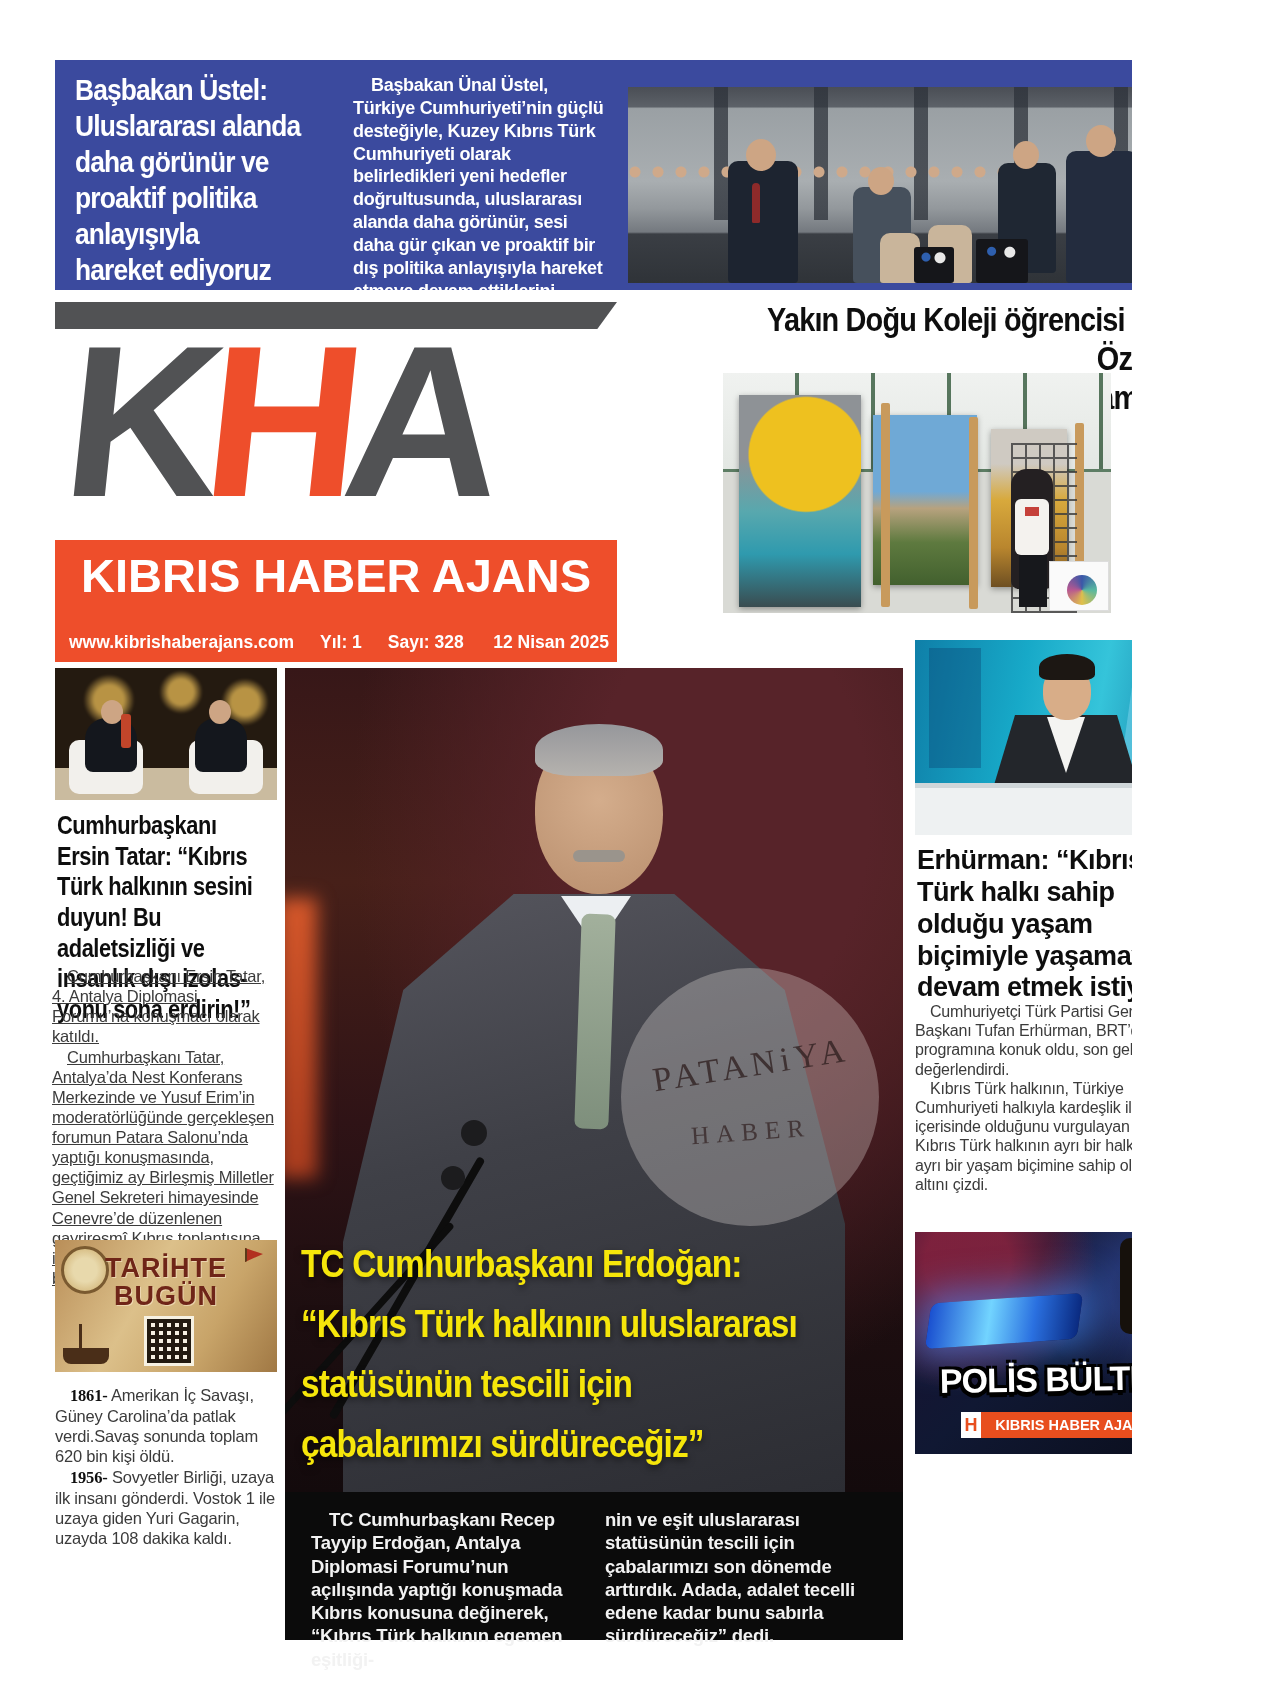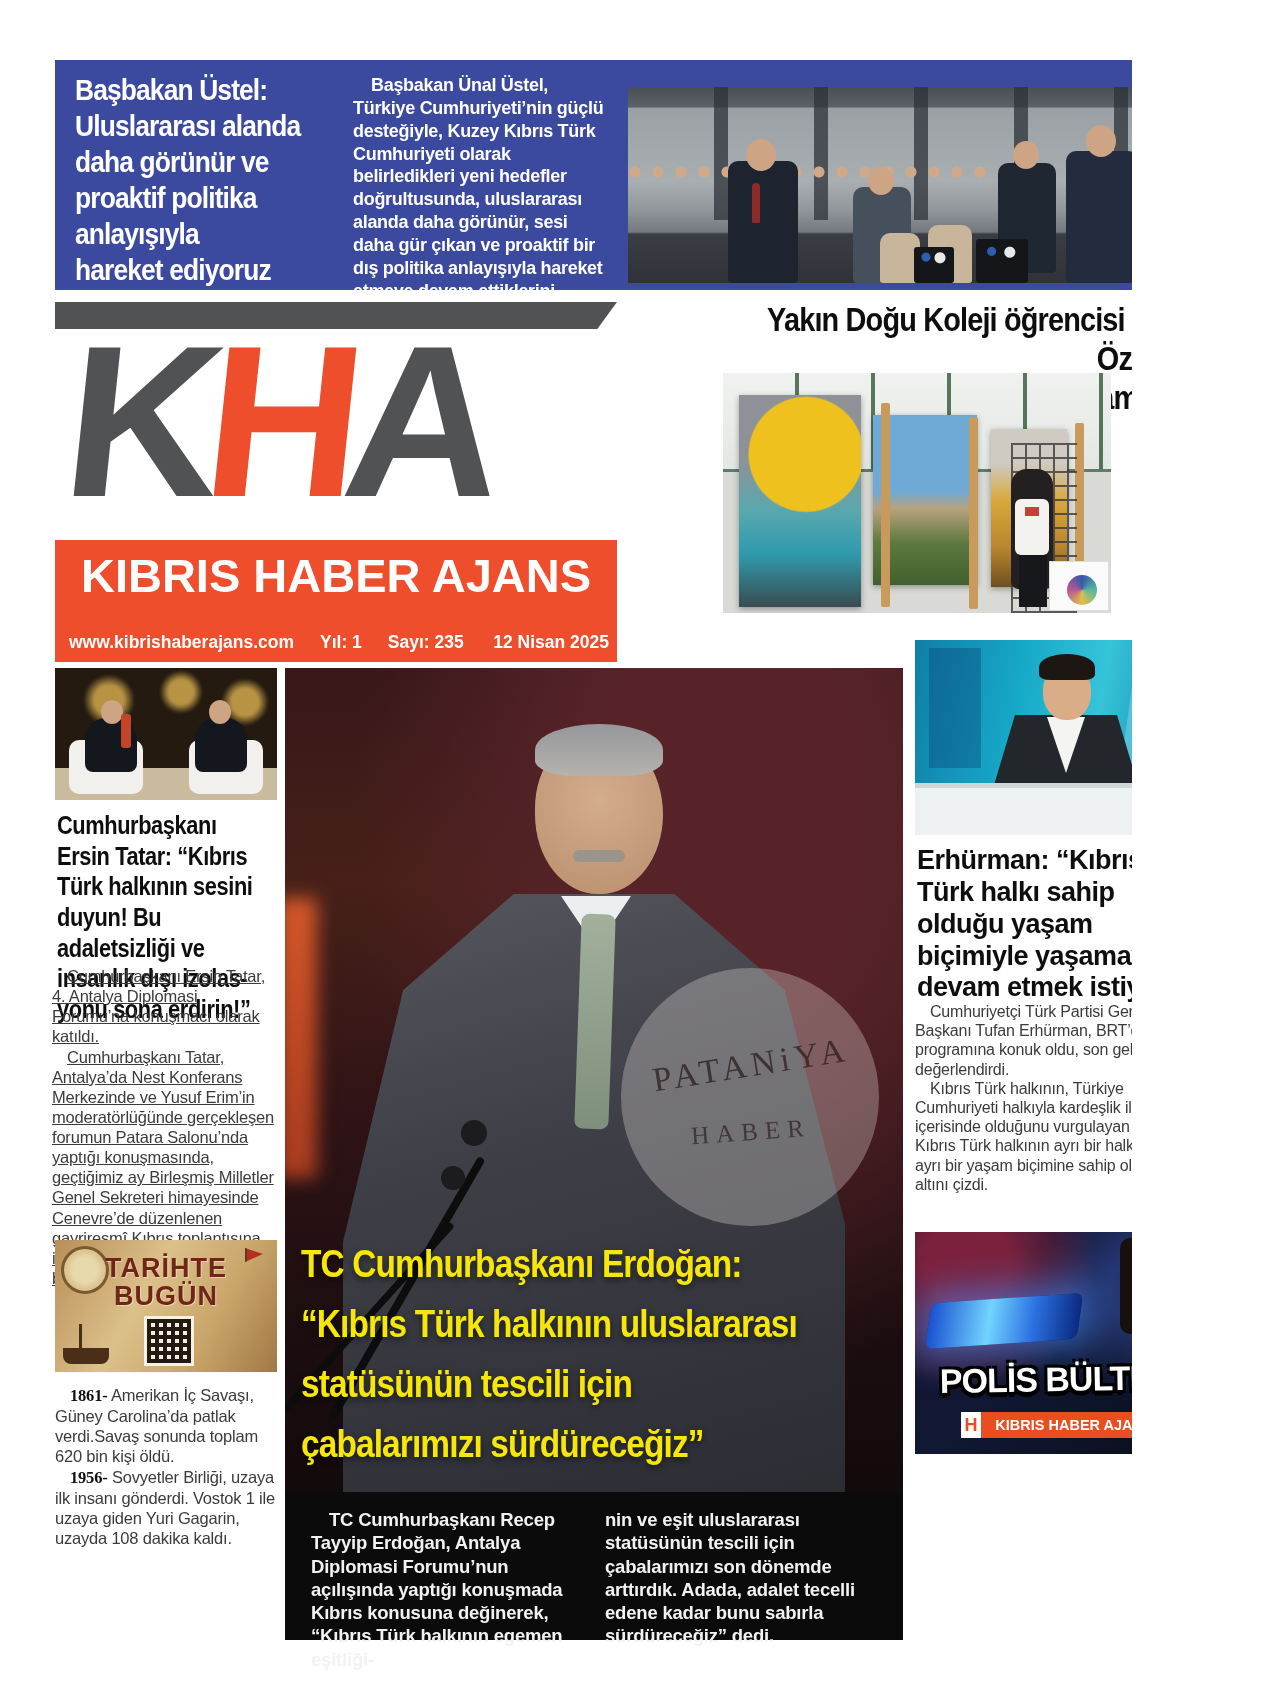--- a/index.html
+++ b/index.html
@@ -219,21 +219,21 @@
     </div>
   </div>
 
   <div class="abs mast-bar"></div>
   <div class="abs kha"><span class="k">K</span><span class="h">H</span><span class="a">A</span></div>
   <div class="abs mast-band">
     <div class="abs band-title">KIBRIS HABER AJANS</div>
     <div class="abs band-info">
       <span>www.kibrishaberajans.com</span>
       <span>Yıl: 1</span>
-      <span>Sayı: 235</span>
+      <span>Sayı: 328</span>
       <span class="date">12 Nisan 2025</span>
     </div>
   </div>
 
   <div class="abs college-headline">Yakın Doğu Koleji öğrencisi Gülce Özsaltık,
 Sanatıyla Avrupa’ya İlham Oldu</div>
   <div class="abs art-photo">
     <div class="abs art-window"></div>
     <div class="painting paint1"></div>
     <div class="painting paint2"></div>

